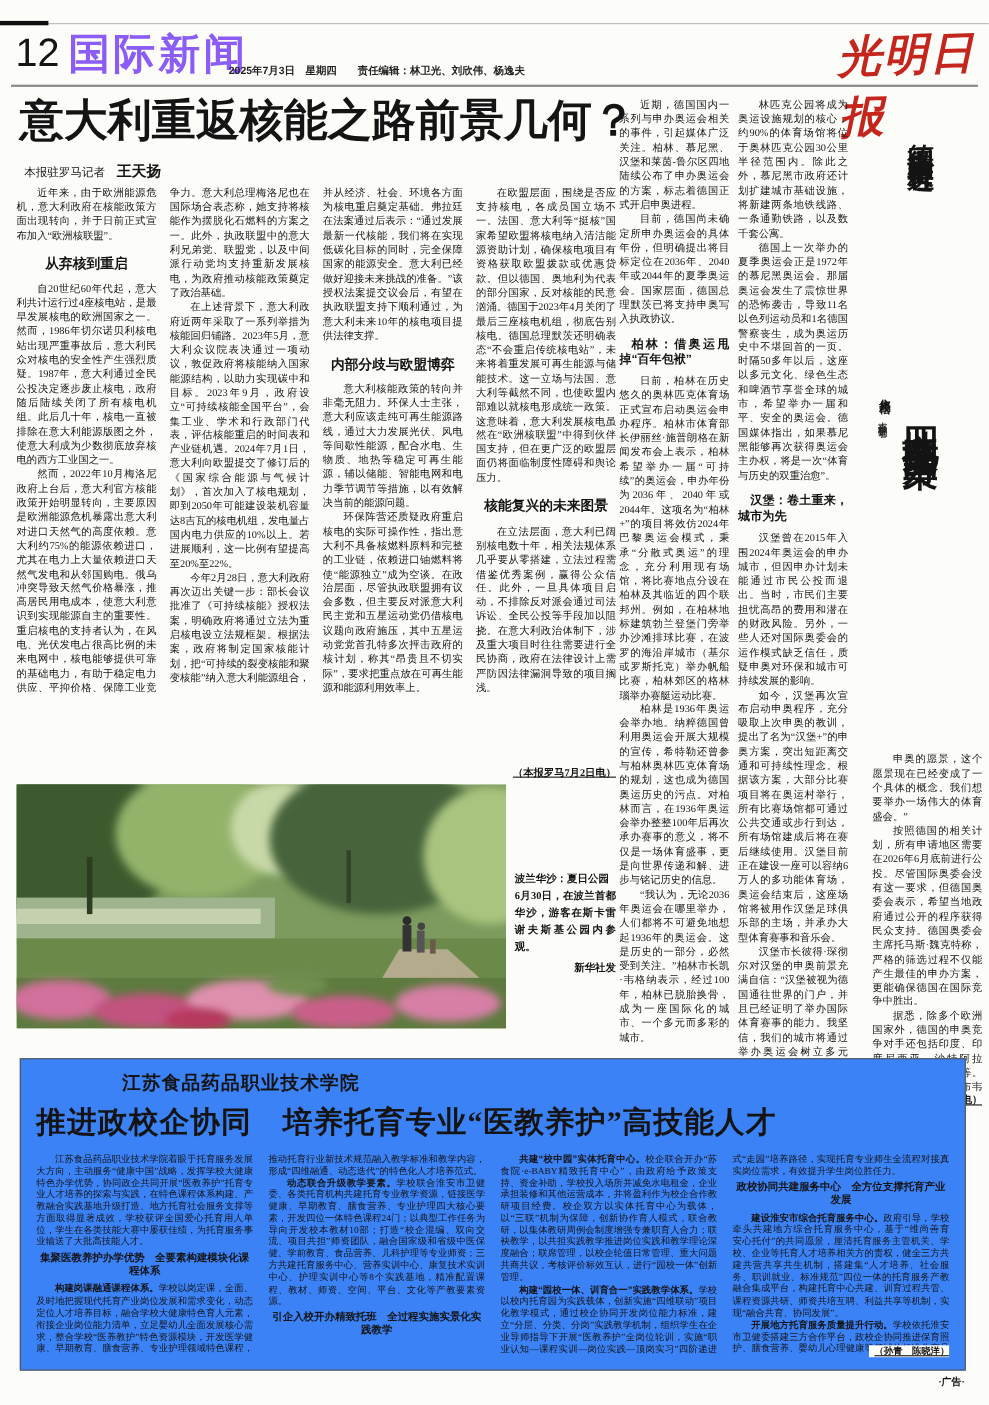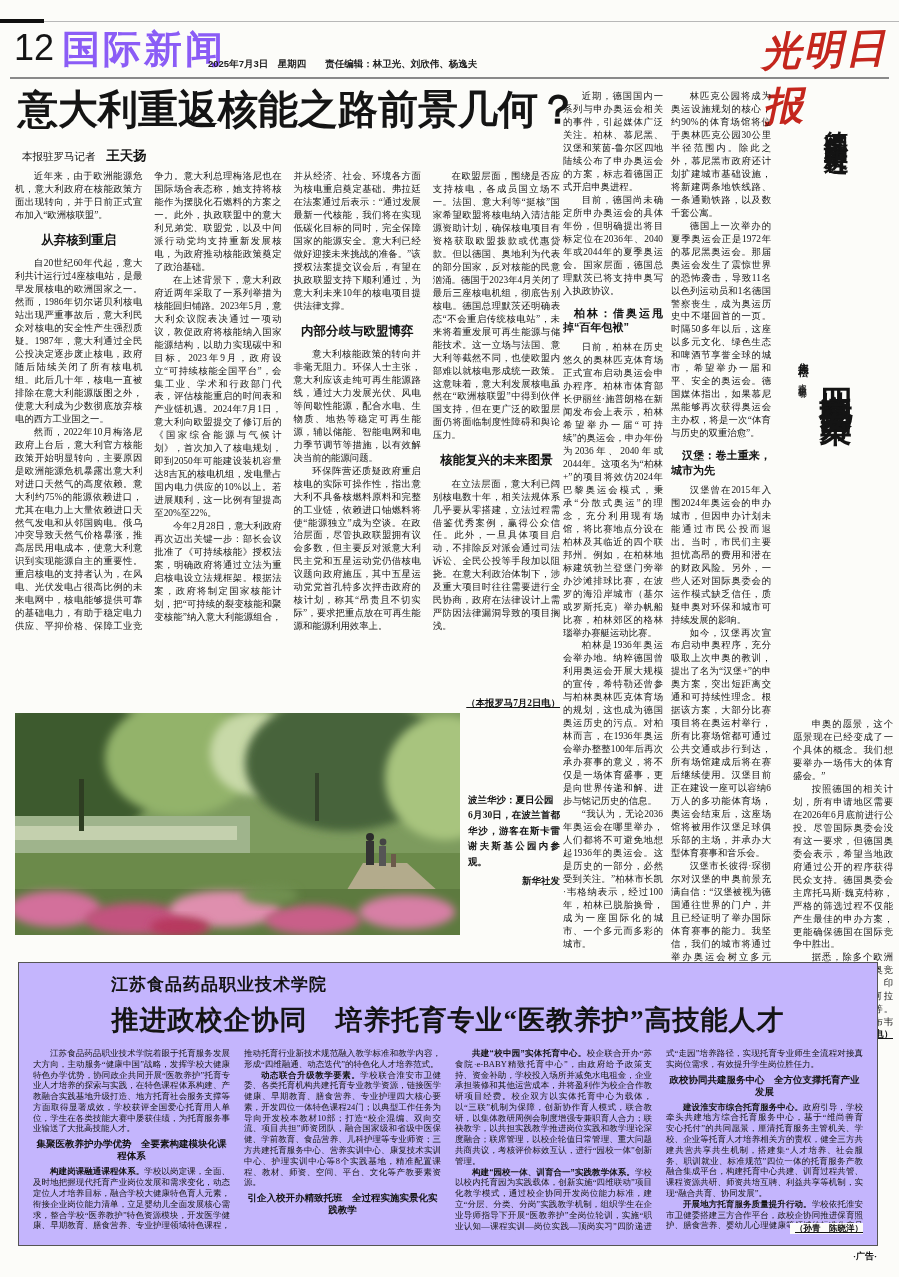--- a/index.html
+++ b/index.html
@@ -31,37 +31,37 @@
   
   #photo{position:absolute;left:15px;top:713px;width:445px;height:222px;}
   #photo svg{display:block;}
   #caption{position:absolute;left:468px;top:793px;width:92px;font-size:9.5px;font-weight:bold;
            line-height:1.62;text-align:justify;}
   #caption .credit{display:block;text-align:right;margin-top:4px;}
   
   .de-col{position:absolute;top:90px;width:100px;height:918px;font-size:9.4px;line-height:1.38;
           text-align:justify;overflow:hidden;}
   #de-col1{left:563px;} #de-col2{left:671px;}
-  #de-col3{left:793px;top:718px;width:100px;height:323px;}
+  #de-col3{left:793px;top:685px;width:100px;height:323px;}
   .de-col .subhead{font-weight:bold;font-size:11px;line-height:1.35;margin:8px 0 6px;text-indent:1em;
                    font-family:"Liberation Sans","DejaVu Sans",sans-serif;}
   #de-vh1{position:absolute;left:820px;top:112px;height:260px;writing-mode:vertical-rl;
           text-orientation:upright;font-size:24px;font-weight:900;letter-spacing:3px;}
   #de-vh2{position:absolute;left:813px;top:362px;height:310px;writing-mode:vertical-rl;
           text-orientation:upright;font-size:33px;font-weight:900;letter-spacing:3px;}
   #de-byline{position:absolute;left:794px;top:306px;height:130px;writing-mode:vertical-rl;
              text-orientation:upright;}
   #de-byline .name{font-size:10.5px;font-weight:bold;padding-top:48px;letter-spacing:2px;}
   #de-byline .role{font-size:8.5px;letter-spacing:1px;color:#222;}
   
   #ad{position:absolute;left:18px;top:962px;width:860px;height:284px;border:1px solid #555;
-      box-sizing:border-box;padding:10px 14px 6px;background:#c4b5fd;}
+      box-sizing:border-box;padding:10px 14px 6px;background:#3b82f6;}
   .ad-school{font-size:17px;font-weight:bold;margin-left:78px;letter-spacing:1px;
              font-family:"Liberation Sans","DejaVu Sans",sans-serif;}
-  .ad-headline{font-size:27px;font-weight:900;text-align:center;margin-top:6px;letter-spacing:1px;}
+  .ad-headline{font-size:27px;font-weight:900;margin-top:6px;letter-spacing:1px;}
   .ad-body{column-count:4;column-gap:14px;font-size:8.5px;line-height:1.27;text-align:justify;
            height:186px;overflow:hidden;position:relative;margin-top:10px;}
   .ad-body .subhead{font-weight:bold;text-align:center;font-size:9.5px;margin:4px 0;
                     font-family:"Liberation Sans","DejaVu Sans",sans-serif;}
   .ad-body .para b{font-family:"Liberation Sans","DejaVu Sans",sans-serif;}
   #ad-mark{position:absolute;right:22px;top:1250px;font-size:9px;font-weight:bold;}
 </style>
 </head>
 <body>
 

